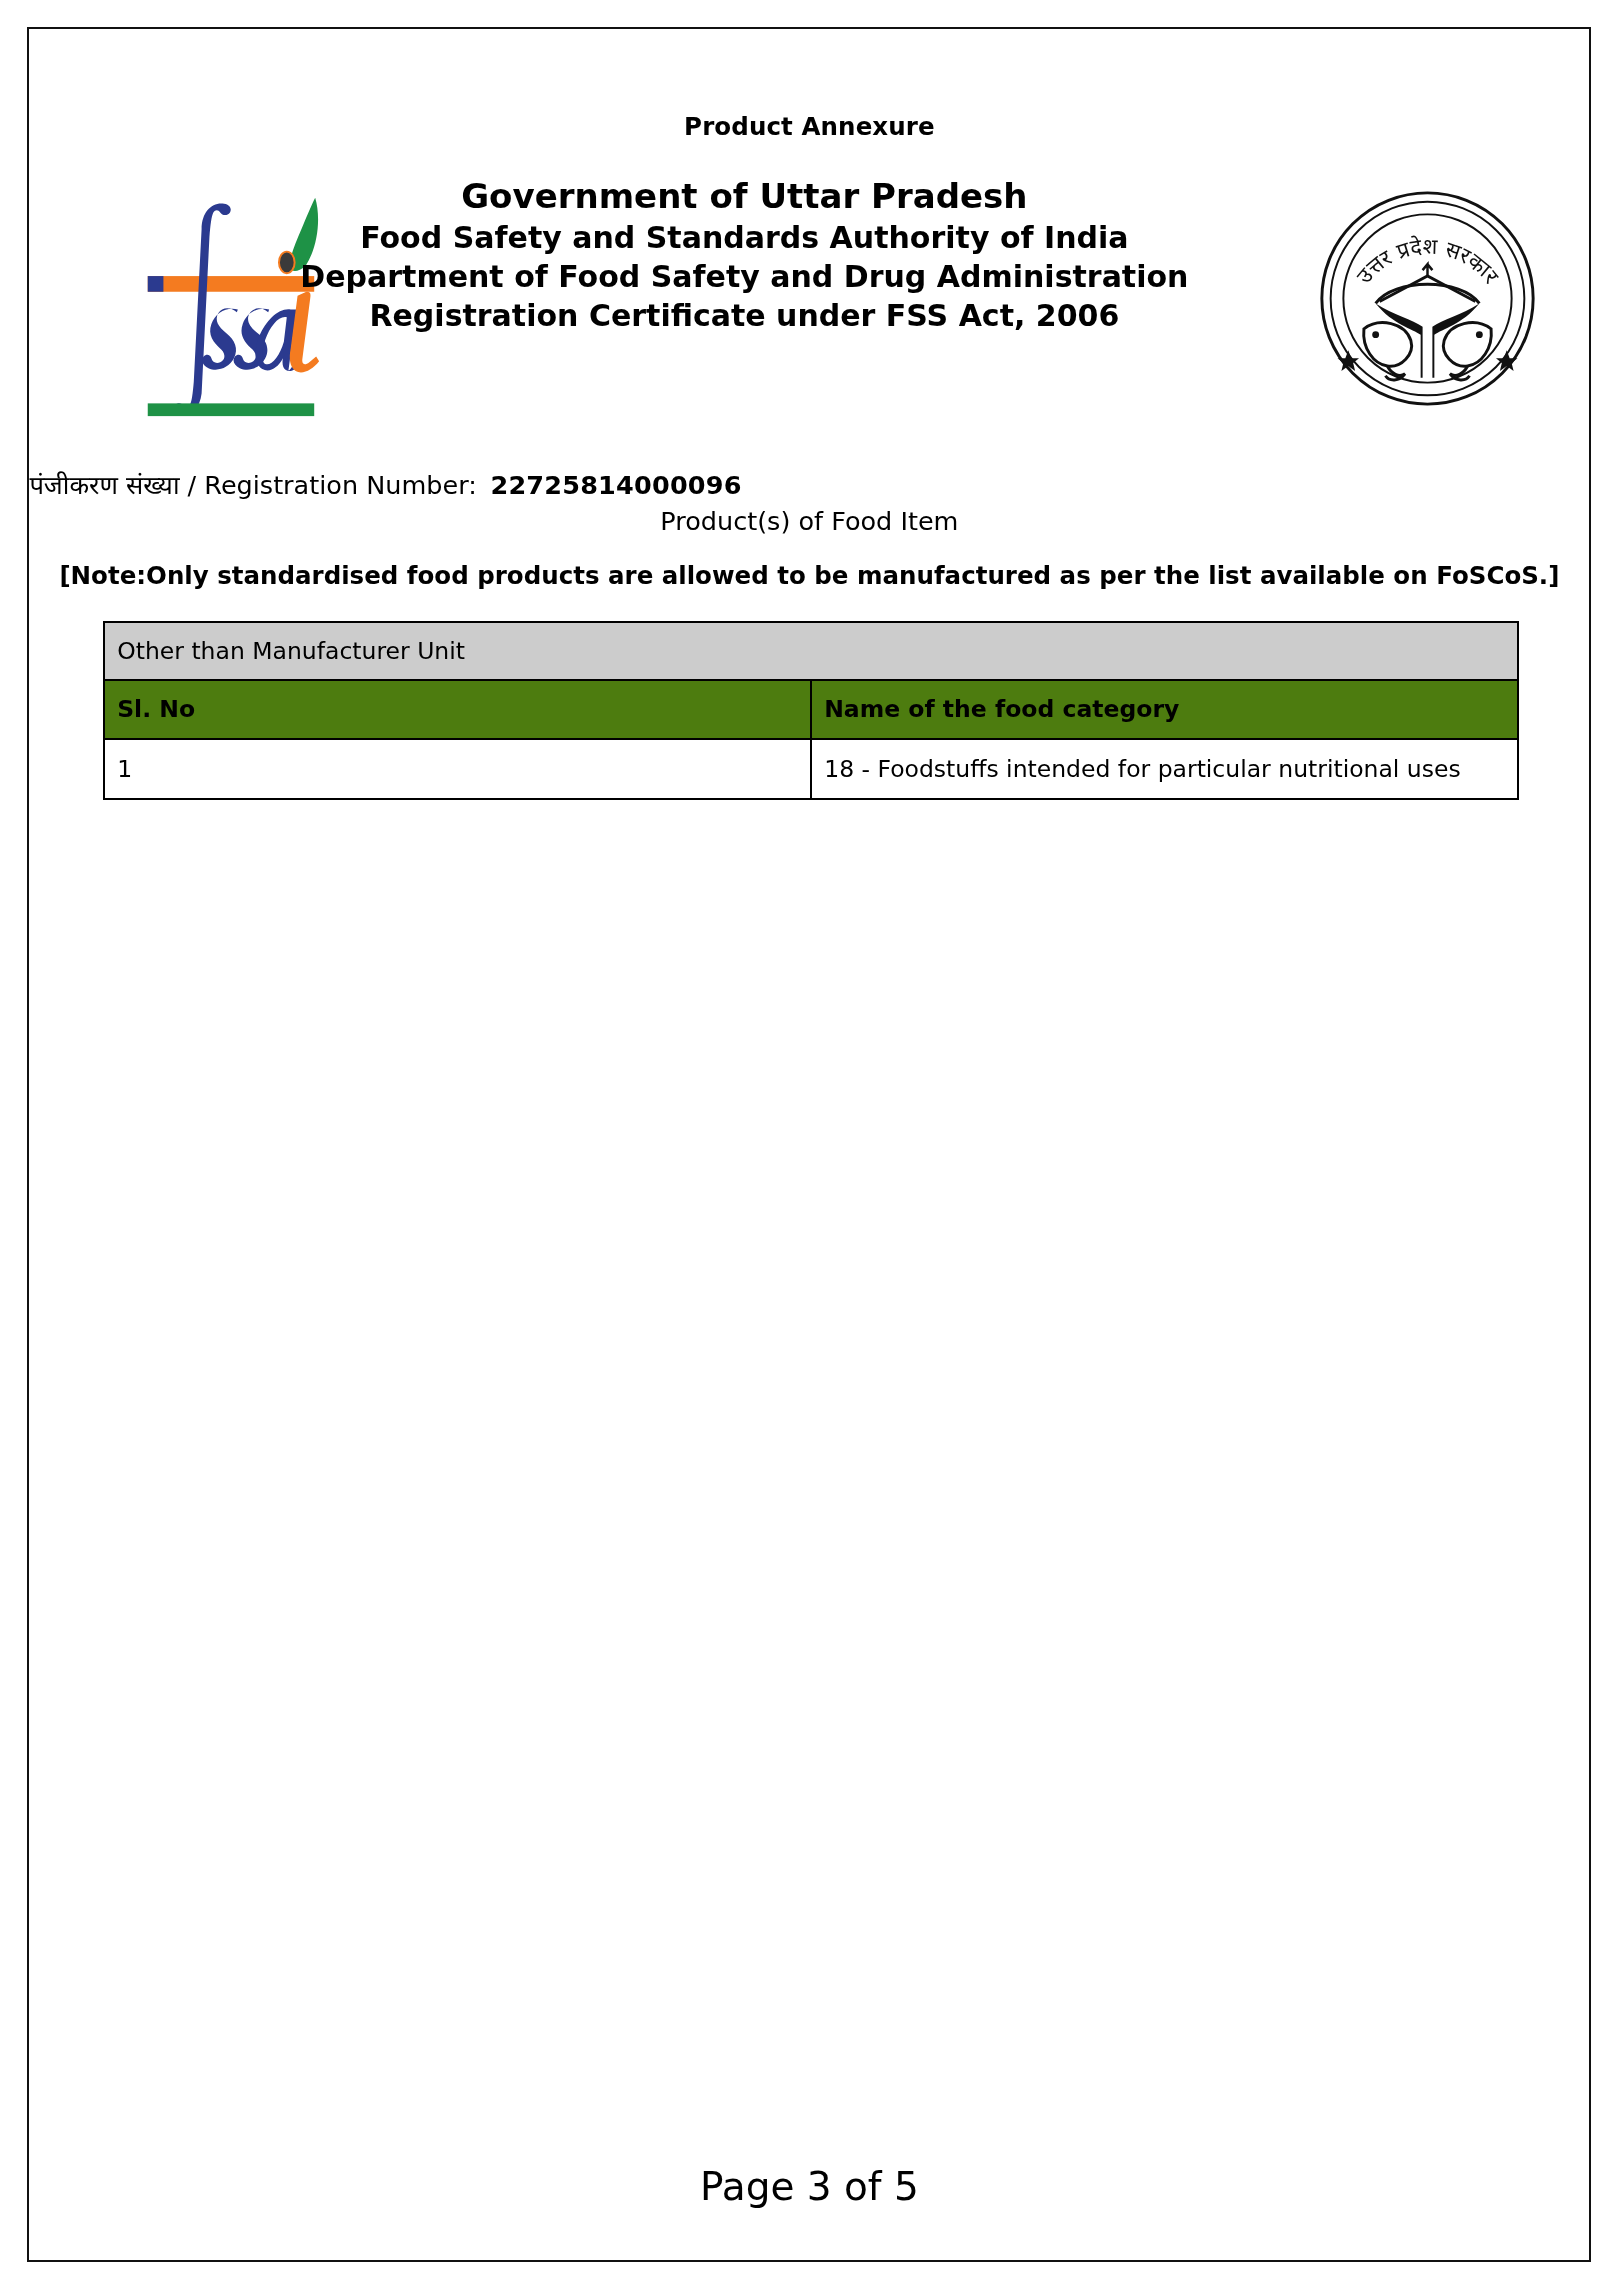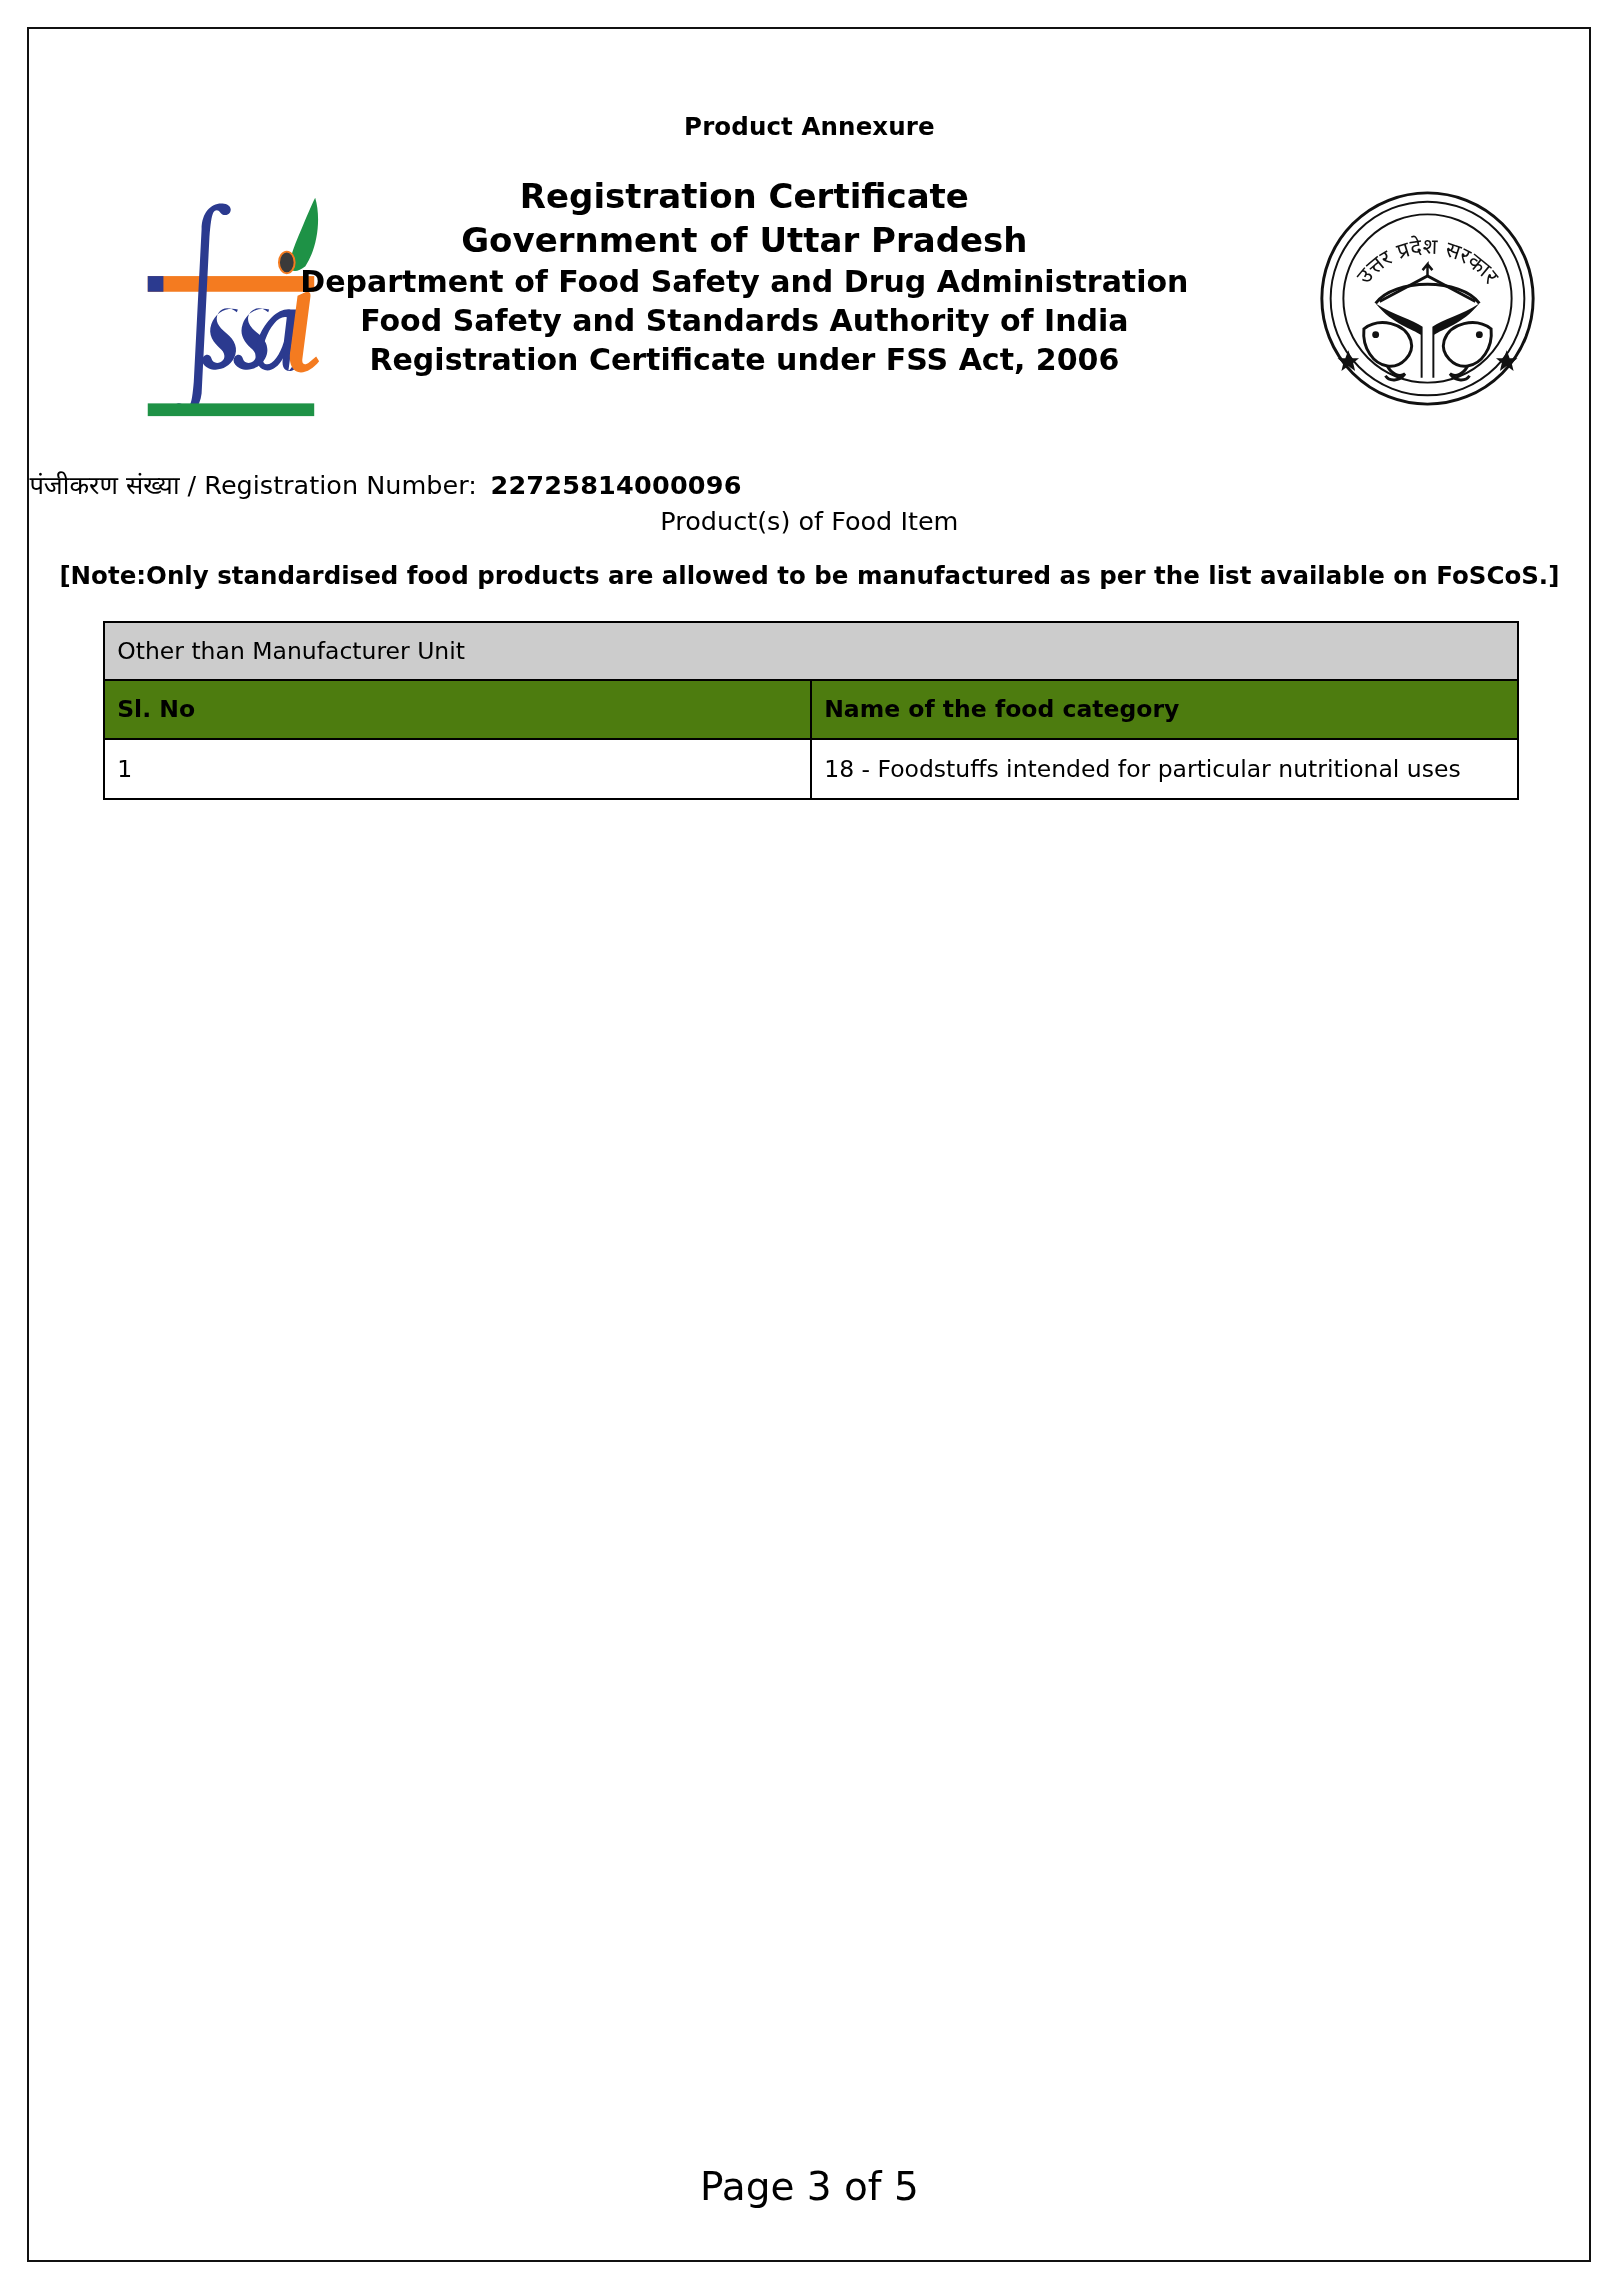--- a/index.html
+++ b/index.html
@@ -229,24 +229,23 @@
         <path d="M180 146 C164 134 138 140 132 158 C128 172 142 186 156 184 C170 182 182 166 180 146 Z" fill="none" stroke="#111111" stroke-width="3"></path>
         <circle cx="168" cy="152" r="3.5" fill="#111111"></circle>
         <path d="M156 184 C152 192 144 196 138 192 C144 200 154 200 158 194" fill="none" stroke="#111111" stroke-width="3"></path>
 
         <polygon points="34,168 37,176 45,176 39,181 41,189 34,184 27,189 29,181 23,176 31,176" fill="#111111"></polygon>
         <polygon points="196,168 199,176 207,176 201,181 203,189 196,184 189,189 191,181 185,176 193,176" fill="#111111"></polygon>
       </svg>
     </div>
 
     <div class="title-block">
-      <div class="title-line l1">Registration Certificate</div>
       <div class="title-line l2">Government of Uttar Pradesh</div>
+      <div class="title-line l4">Food Safety and Standards Authority of India</div>
       <div class="title-line l3">Department of Food Safety and Drug Administration</div>
-      <div class="title-line l4">Food Safety and Standards Authority of India</div>
       <div class="title-line l5">Registration Certificate under FSS Act, 2006</div>
     </div>
 
     <div class="reg-line">
       <span class="reg-label">पंजीकरण संख्या / Registration Number:</span><span class="reg-value">22725814000096</span>
     </div>
 
     <div class="detail-line">Product(s) of Food Item</div>
 
     <div class="note-line">

